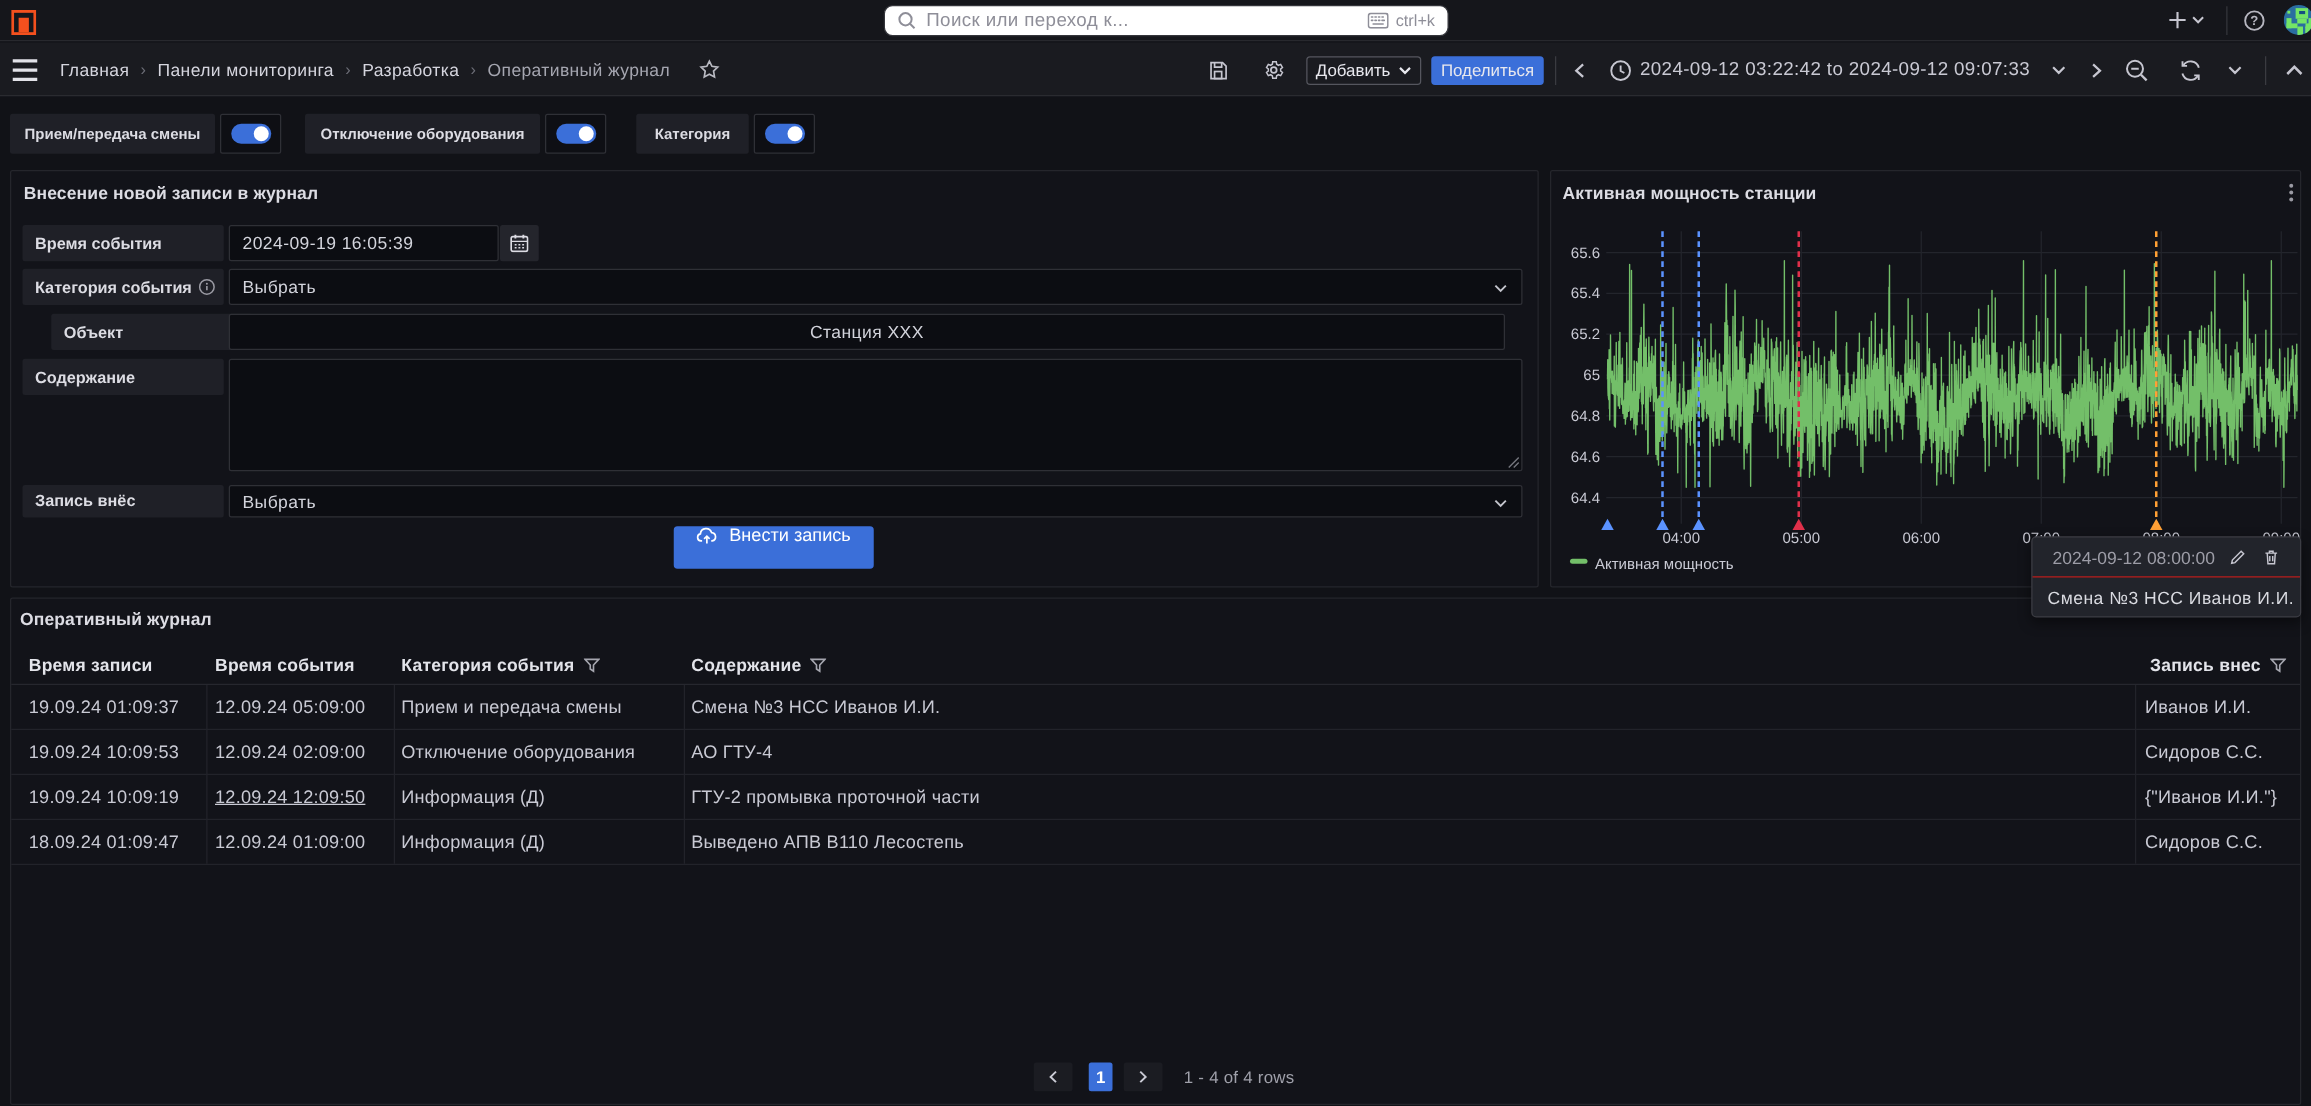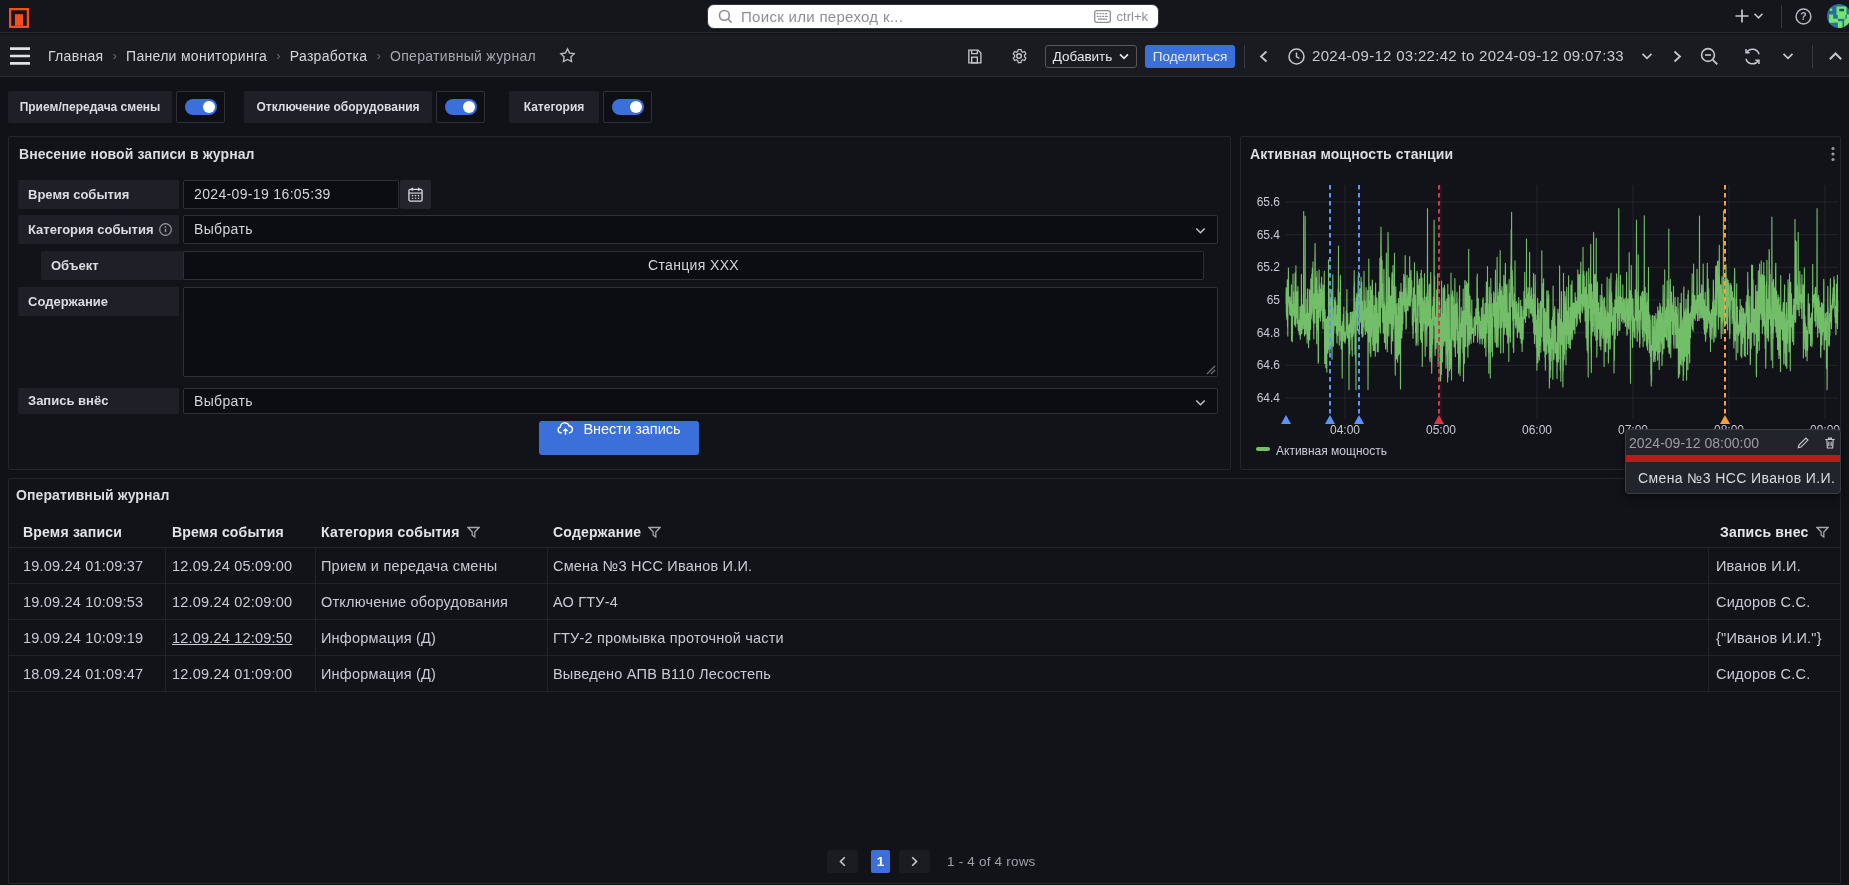--- a/index.html
+++ b/index.html
@@ -33,21 +33,21 @@
 .flabel { position:absolute; background:#1f2027; border-radius:2px; color:#dcdce3; font-size:13px; font-weight:600; padding-left:10px; }
 .finput { position:absolute; background:#0c0d12; border:1px solid #2f3036; border-radius:2px; color:#d3d4dc; font-size:14px; letter-spacing:0.35px; padding-left:10px; }
 
 .th { position:absolute; font-size:14px; font-weight:600; letter-spacing:0.2px; color:#e3e4ea; display:flex; align-items:center; gap:7px; }
 .td { position:absolute; font-size:14.5px; letter-spacing:0.2px; color:#c9cad4; }
 .hline { position:absolute; height:1px; background:#22232a; }
 .vline { position:absolute; width:1px; background:#22232a; }
 .pgbtn { position:absolute; top:850px; height:23px; background:#1b1c22; border-radius:2px; display:flex; align-items:center; justify-content:center; }
 
 #tip { position:absolute; left:1625px; top:429px; width:216px; height:65px; background:#22242b; border:1px solid #3c3d44; border-radius:4px; box-shadow:0 4px 10px rgba(0,0,0,.45); z-index:50; }
-#tip .hd { height:32px; display:flex; align-items:center; font-size:14px; color:#9c9ca6; padding:0 3px; border-bottom:7px solid #b91c1c; }
+#tip .hd { height:32px; display:flex; align-items:center; font-size:14px; color:#9c9ca6; padding:0 16px; border-bottom:1px solid #b91c1c; }
 #tip .bd { height:31px; display:flex; align-items:center; font-size:14px; letter-spacing:0.4px; color:#dadbe1; padding:0 12px; white-space:nowrap; }
 </style>
 </head>
 <body>
 
 <div id="topbar"></div>
 <svg class="abs" style="left:9px;top:8px" width="20" height="20" viewBox="0 0 20 20">
   <rect x="1.1" y="1.1" width="17.8" height="17.8" fill="none" stroke="#f4501e" stroke-width="2.3"></rect>
   <rect x="5.9" y="6.2" width="8.2" height="11.6" fill="#f4501e"></rect>
 </svg>

